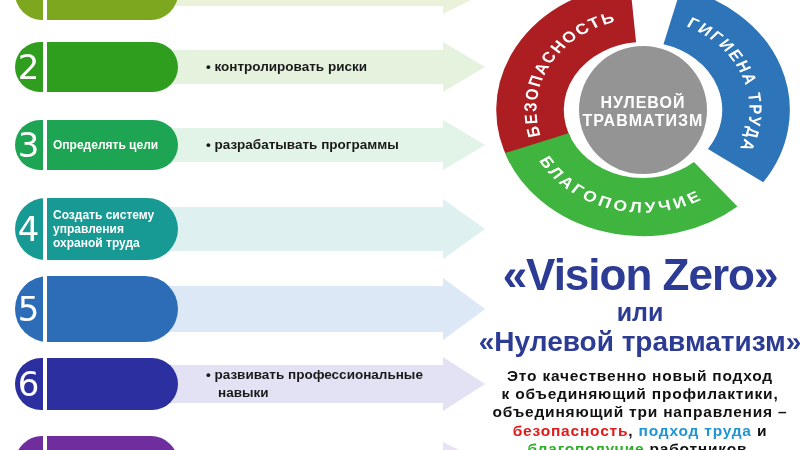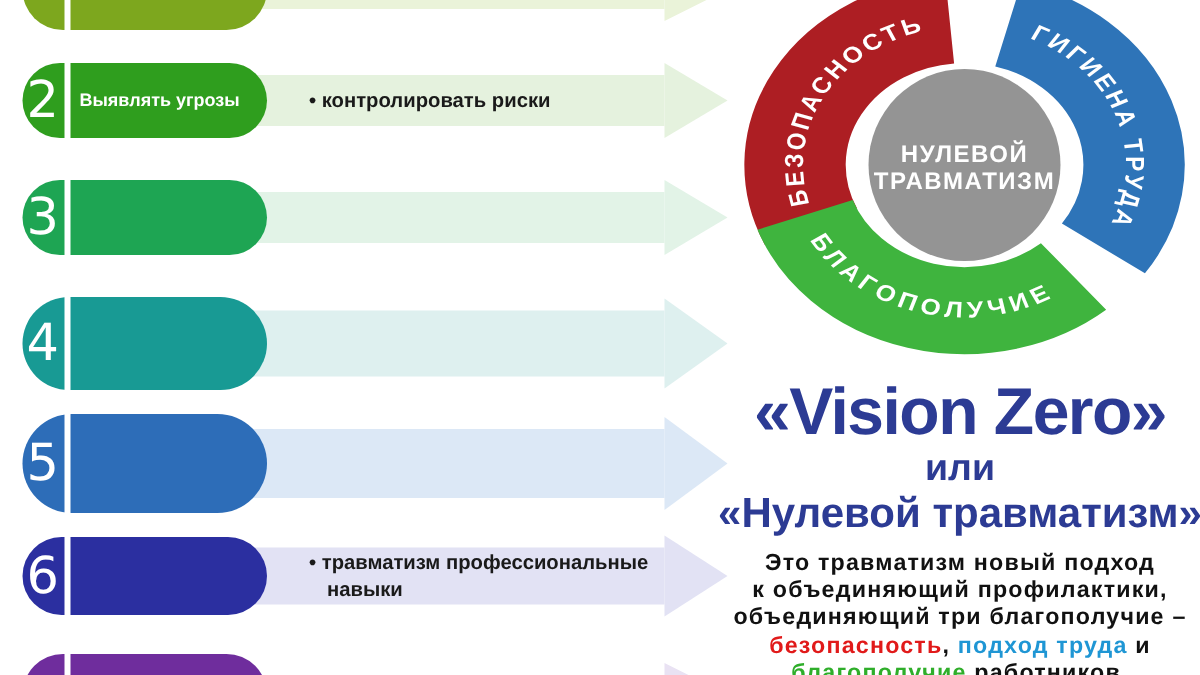--- a/index.html
+++ b/index.html
@@ -99,51 +99,55 @@
         <span class="label"></span>
       </div>
     </div>
     <div class="row row-2">
       <div class="banner-body" style="background: rgb(229, 242, 222);"></div>
       <div class="banner-head" style="border-left-color: rgb(229, 242, 222);"></div>
       <div class="bullet">контролировать риски</div>
       <div class="pill" style="background: rgb(47, 158, 30);">
         <span class="num">2</span>
         <span class="divider"></span>
-        <span class="label">Выявлять угрозы</span>
       </div>
     </div>
     <div class="row row-3">
       <div class="banner-body" style="background: rgb(226, 243, 231);"></div>
       <div class="banner-head" style="border-left-color: rgb(226, 243, 231);"></div>
+      <div class="bullet">разрабатывать программы</div>
       <div class="pill" style="background: rgb(30, 165, 83);">
         <span class="num">3</span>
         <span class="divider"></span>
+        <span class="label">Определять цели</span>
       </div>
     </div>
     <div class="row row-4">
       <div class="banner-body" style="background: rgb(222, 240, 239);"></div>
       <div class="banner-head" style="border-left-color: rgb(222, 240, 239);"></div>
       <div class="pill" style="background: rgb(24, 154, 148);">
         <span class="num">4</span>
         <span class="divider"></span>
+        <span class="label">Создать систему
+управления
+охраной труда</span>
       </div>
     </div>
     <div class="row row-5">
       <div class="banner-body" style="background: rgb(220, 232, 246);"></div>
       <div class="banner-head" style="border-left-color: rgb(220, 232, 246);"></div>
       <div class="pill" style="background: rgb(45, 109, 184);">
         <span class="num">5</span>
         <span class="divider"></span>
       </div>
     </div>
     <div class="row row-6">
       <div class="banner-body" style="background: rgb(226, 226, 244);"></div>
       <div class="banner-head" style="border-left-color: rgb(226, 226, 244);"></div>
-      <div class="bullet">травматизм профессиональные
+      <div class="bullet">развивать профессиональные
 навыки</div>
       <div class="pill" style="background: rgb(43, 47, 160);">
         <span class="num">6</span>
         <span class="divider"></span>
       </div>
     </div>
     <div class="row row-7">
       <div class="banner-head" style="border-left-color: rgb(233, 226, 243);"></div>
       <div class="bullet"></div>
       <div class="pill" style="background: rgb(111, 45, 157);">
@@ -177,18 +181,18 @@
   <text class="center-label" x="173" y="126">ТРАВМАТИЗМ</text>
 </svg>
 
 <div id="headline" style="color: rgb(44, 59, 148);">
   <div class="hl-title">«Vision Zero»</div>
   <div class="hl-connector">или</div>
   <div class="hl-subtitle">«Нулевой травматизм»</div>
 </div>
 
 <div id="description">
-    <div class="desc-line"><span style="color: rgb(17, 17, 17);">Это травматизм новый подход</span></div>
+    <div class="desc-line"><span style="color: rgb(17, 17, 17);">Это качественно новый подход</span></div>
     <div class="desc-line"><span style="color: rgb(17, 17, 17);">к объединяющий профилактики,</span></div>
-    <div class="desc-line"><span style="color: rgb(17, 17, 17);">объединяющий три благополучие –</span></div>
+    <div class="desc-line"><span style="color: rgb(17, 17, 17);">объединяющий три направления –</span></div>
     <div class="desc-line"><span style="color: rgb(225, 26, 26);">безопасность</span><span style="color: rgb(17, 17, 17);">, </span><span style="color: rgb(31, 150, 212);">подход труда</span><span style="color: rgb(17, 17, 17);"> и</span></div>
     <div class="desc-line"><span style="color: rgb(47, 174, 42);">благополучие</span><span style="color: rgb(17, 17, 17);"> работников.</span></div>
   </div>
 
 </body></html>

